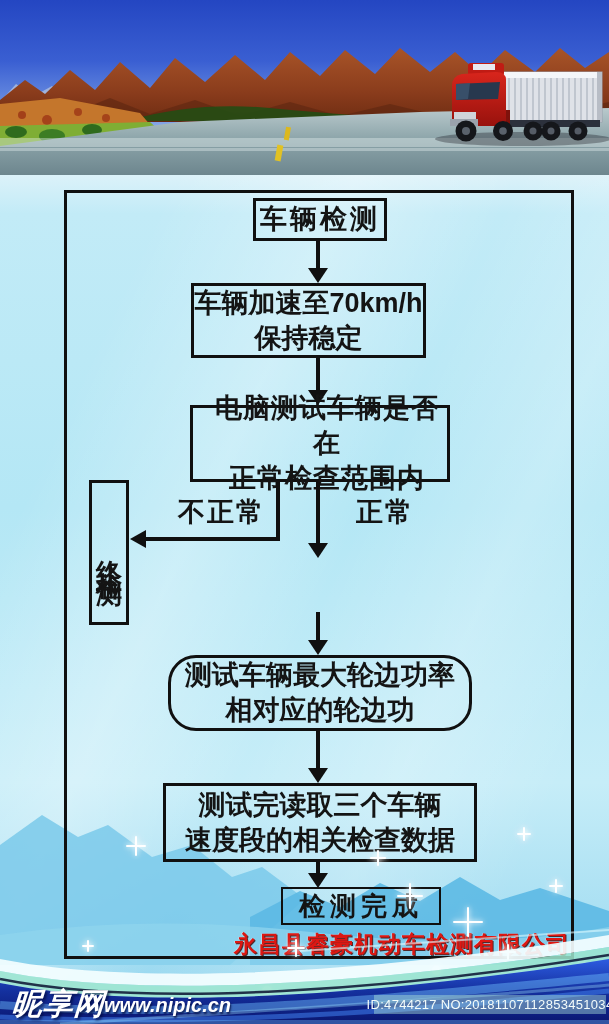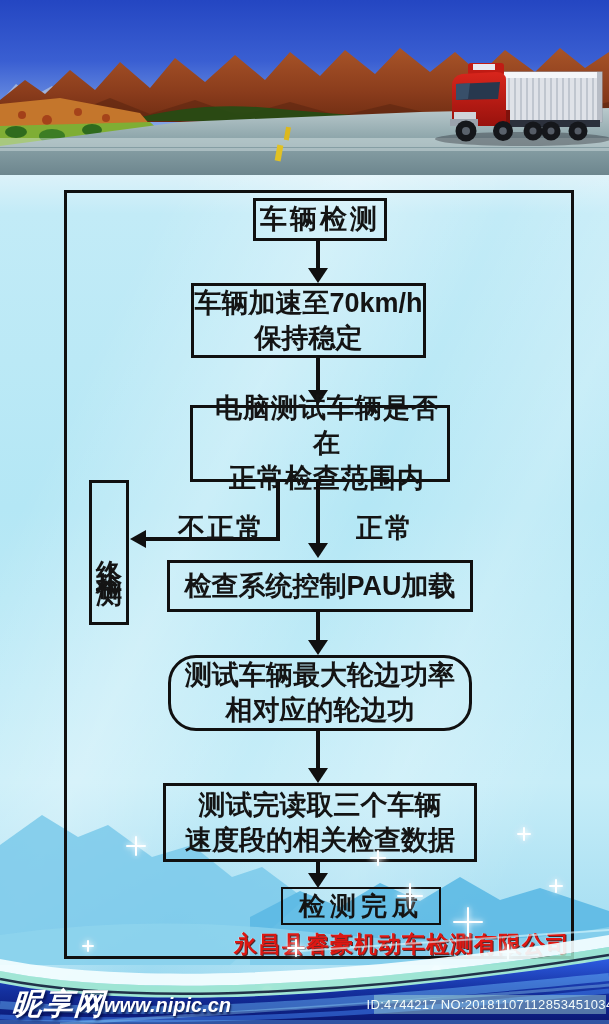--- a/index.html
+++ b/index.html
@@ -71,21 +71,21 @@
     border-top:15px solid var(--line-black,#101010);
   }
   .vline{position:absolute; width:4px; background:var(--line-black,#101010);}
   .hline{position:absolute; height:4px; background:var(--line-black,#101010);}
   .hline::before{
     content:""; position:absolute; left:-16px; top:50%; transform:translateY(-50%);
     border-top:9px solid transparent; border-bottom:9px solid transparent;
     border-right:16px solid var(--line-black,#101010);
   }
   .branch-label{
-    position:absolute; font-weight:bold; font-size:27px; color:#141414; letter-spacing:2px;margin-top:16px;
+    position:absolute; font-weight:bold; font-size:27px; color:#141414; letter-spacing:2px;
   }
   .lbl-abnormal{left:178px;top:494px;}
   .lbl-normal{left:356px;top:494px;}
   .company-name{
     position:absolute; left:232px; top:929px; width:340px; text-align:center;
     font-family:"Liberation Serif", serif; font-weight:bold; font-size:23px; letter-spacing:1px;
     color:var(--company-red,#dd1712);
     text-shadow:1px 1px 0 rgba(70,12,8,.85), -1px 0 0 rgba(255,230,230,.4);
     white-space:nowrap;
   }
@@ -218,21 +218,20 @@
 正常检查范围内</div>
 
   <div class="vline" style="left:276px;top:482px;height:59px;"></div>
   <div class="hline" style="left:146px;top:537px;width:134px;"></div>
   <div class="branch-label lbl-abnormal">不正常</div>
   <div class="fbox bterm">终止检测</div>
 
   <div class="varrow" style="left:316px;top:482px;height:62px;"></div>
   <div class="branch-label lbl-normal">正常</div>
 
-  <div class="fbox b4">检查系统控制PAU加载</div>
   <div class="varrow" style="left:316px;top:612px;height:29px;"></div>
 
   <div class="fbox b5">测试车辆最大轮边功率
 相对应的轮边功</div>
   <div class="varrow" style="left:316px;top:731px;height:38px;"></div>
 
   <div class="fbox b6">测试完读取三个车辆
 速度段的相关检查数据</div>
   <div class="varrow" style="left:316px;top:862px;height:12px;"></div>
 

